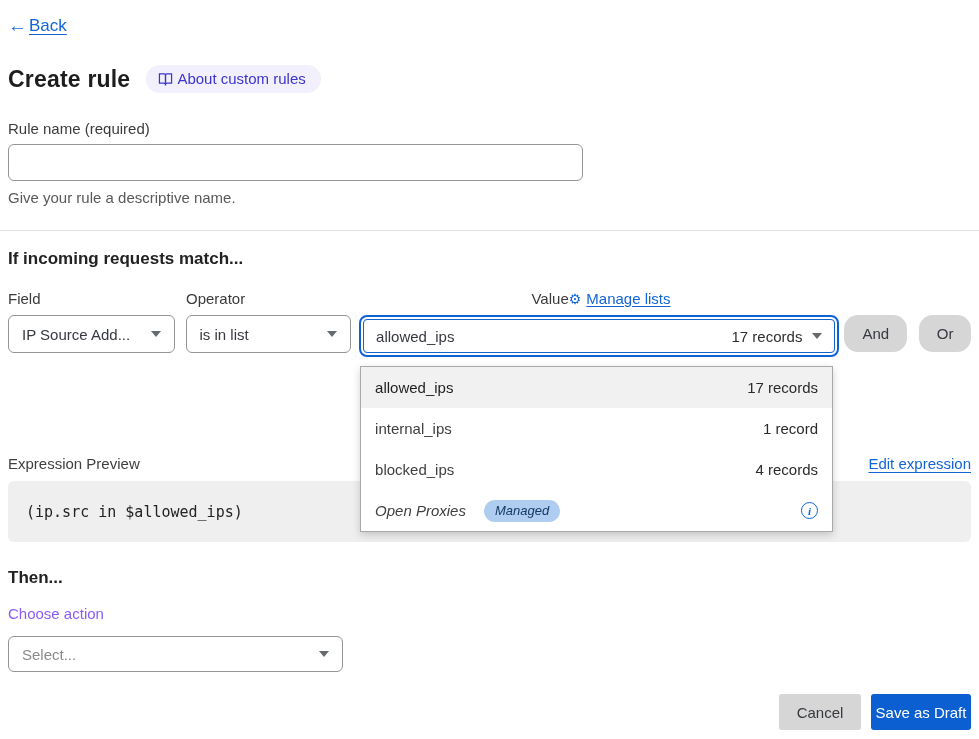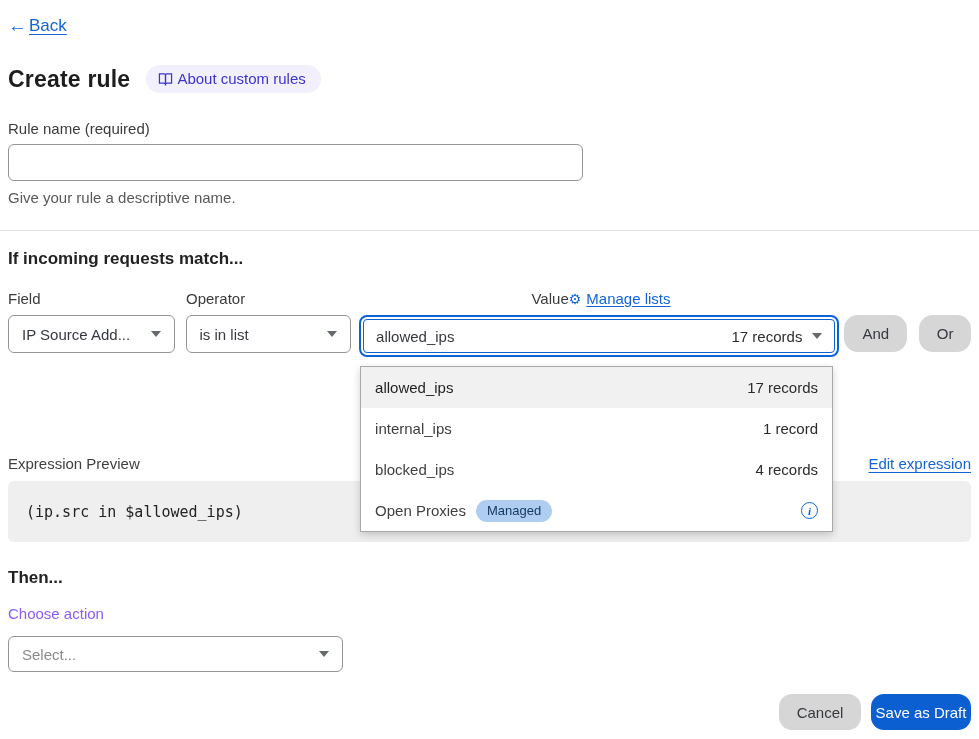--- a/index.html
+++ b/index.html
@@ -67,21 +67,21 @@
 
   
   .list-dropdown { position:absolute; z-index:20; top:calc(100% + 9px); left:1px;
     width:473px; background:#fff; border:1px solid #a8a8a8;
     box-shadow:0 3px 8px rgba(0,0,0,.18); }
   .list-option { height:41px; display:flex; align-items:center;
     justify-content:space-between; padding:0 14px; font-size:15px; color:#3f3f3f;
     cursor:pointer; }
   .list-option.highlighted { background:#f1f1f1; color:#1f1f1f; }
   .option-records { color:#2b2b2b; }
-  .option-left { display:flex; align-items:center; gap:10px; }
+  .option-left { display:flex; align-items:center; gap:18px;font-style:italic; }
   .managed-badge { background:#aecdf0; color:#173a63; border-radius:11px;
     padding:3px 11px 4px; font-size:13px; }
   .info-icon { width:17px; height:17px; border:1.5px solid #1264d8; border-radius:50%;
     color:#1264d8; font-size:11px; font-style:italic; font-weight:bold;
     display:flex; align-items:center; justify-content:center;
     font-family:"Liberation Serif",serif; cursor:pointer; }
 
   
   .expr-header { display:flex; justify-content:space-between; align-items:flex-end;
     margin-top:98px; }
@@ -94,21 +94,21 @@
     font-size:15px; color:#232323; }
 
   
   .then-heading { margin-top:26px; font-size:17px; font-weight:bold; color:#222222; }
   .action-label { margin-top:17px; font-size:15px; color:#8b5cf6; }
   .action-select { margin-top:14px; width:335px; height:36px; }
   .placeholder { color:#8a8a8a; }
 
   
   .footer { display:flex; justify-content:flex-end; gap:10px; margin-top:22px; }
-  .btn { height:36px; border:none; border-radius:13px; font-size:15px;
+  .btn { height:36px; border:none; border-radius:3px; font-size:15px;
     font-family:"Liberation Sans",sans-serif; cursor:pointer; }
   .btn-secondary { background:#d6d6d6; color:#36393f; width:82px; }
   .btn-primary { background:#0b5fd0; color:#ffffff; }
   .save-draft-btn { width:100px; }
   .deploy-btn { width:94px; }
 </style>
 </head>
 <body>
 
 <div class="page">

